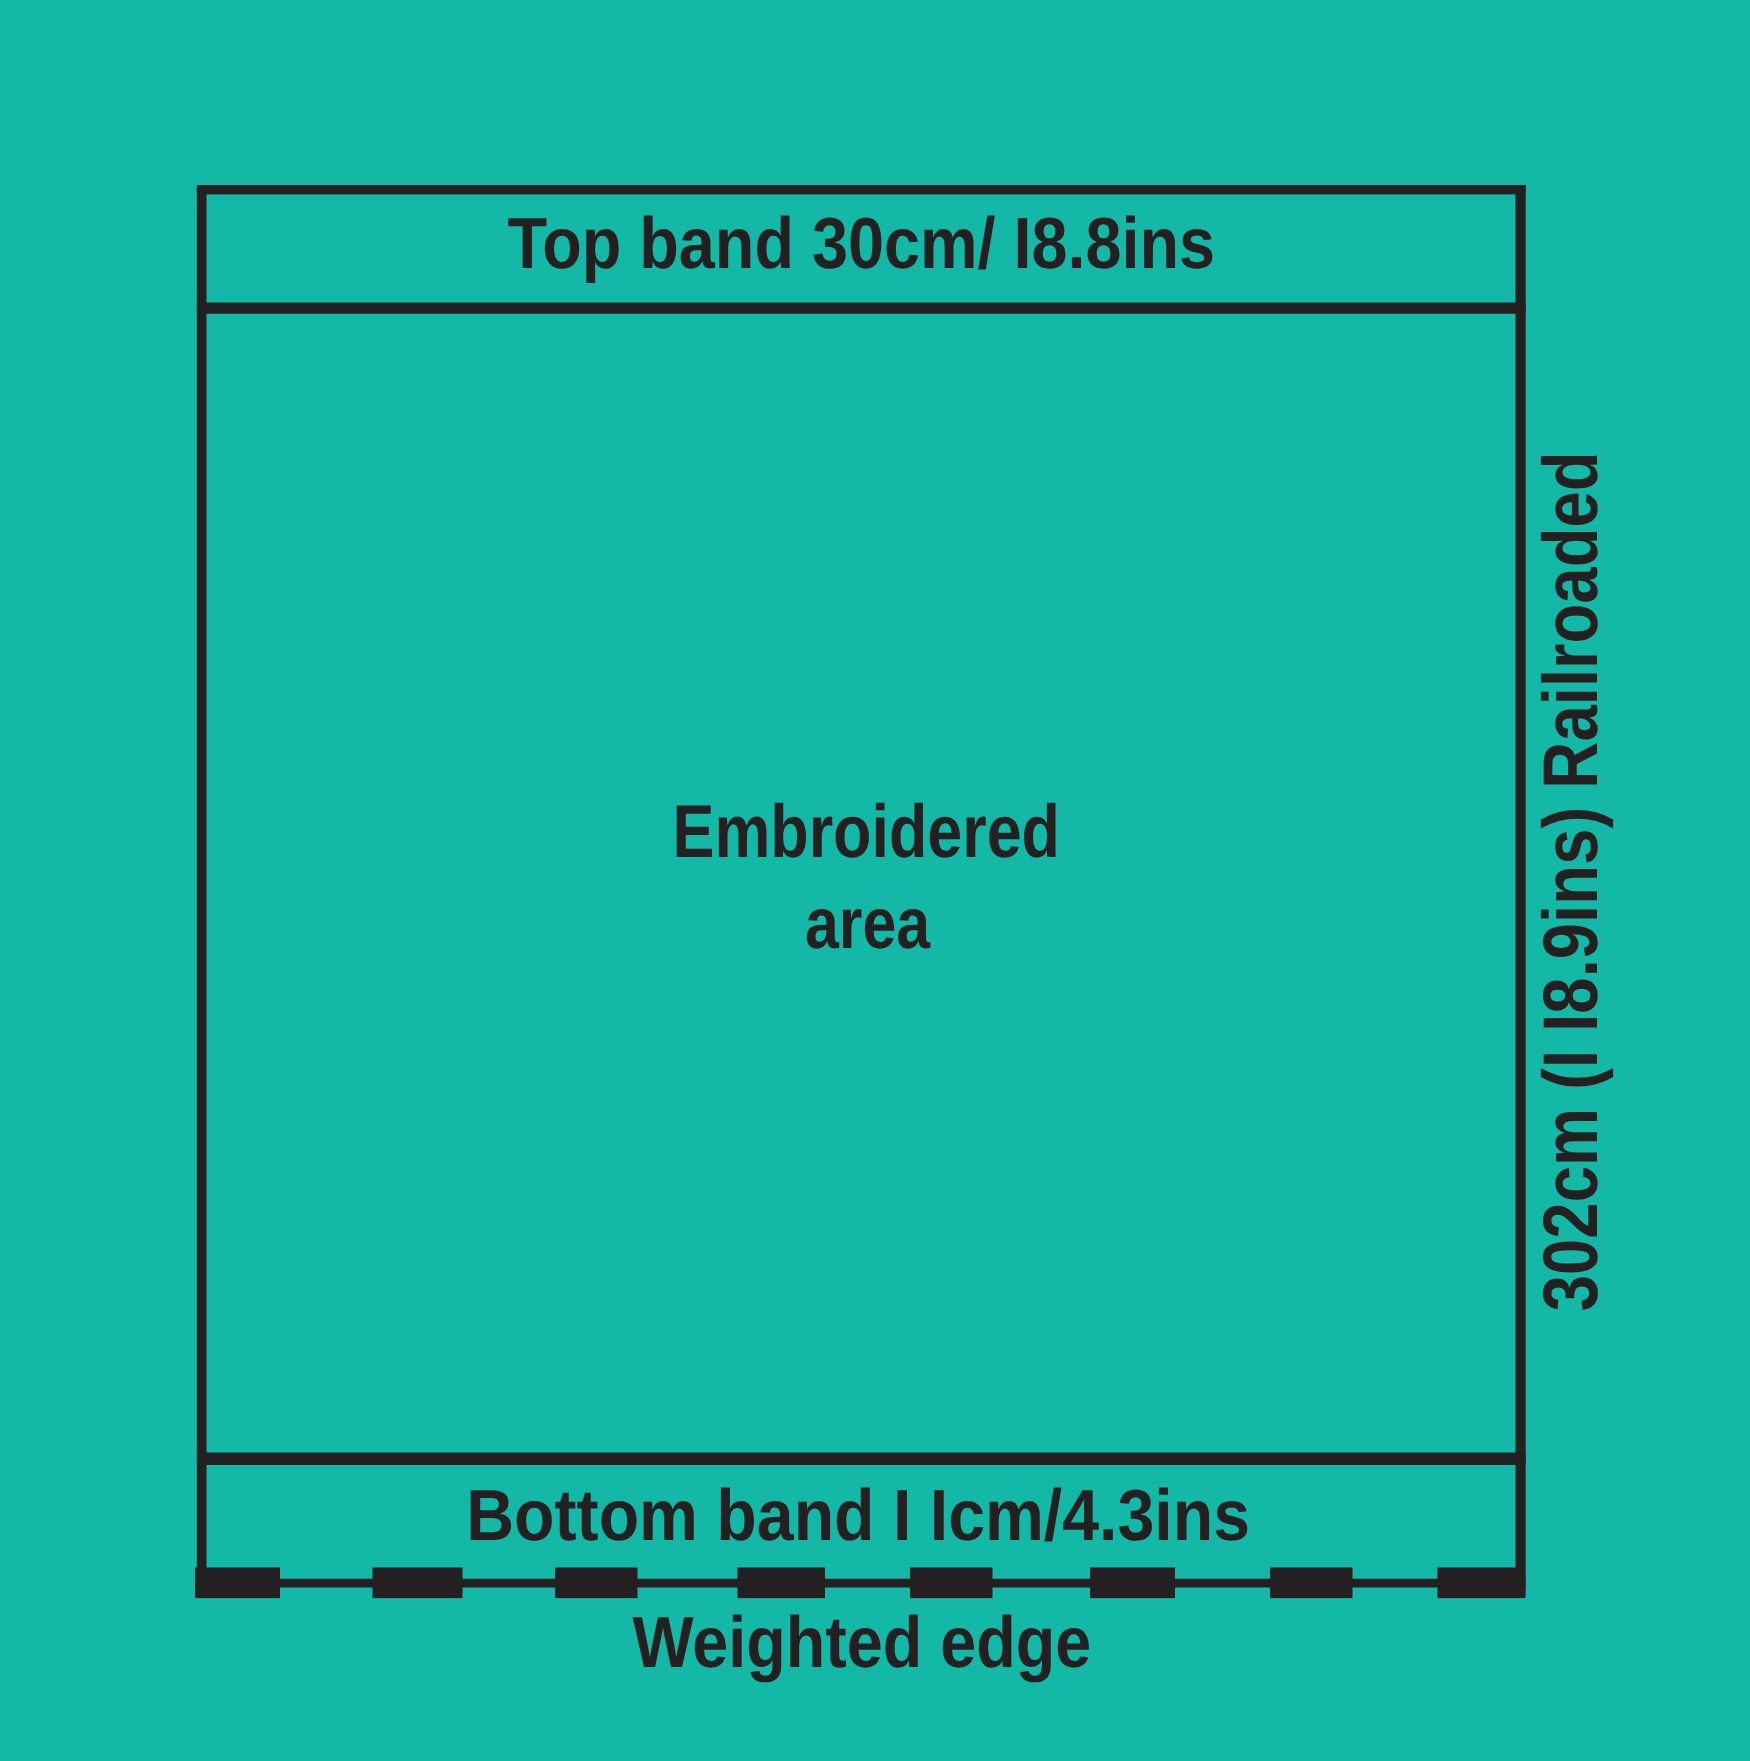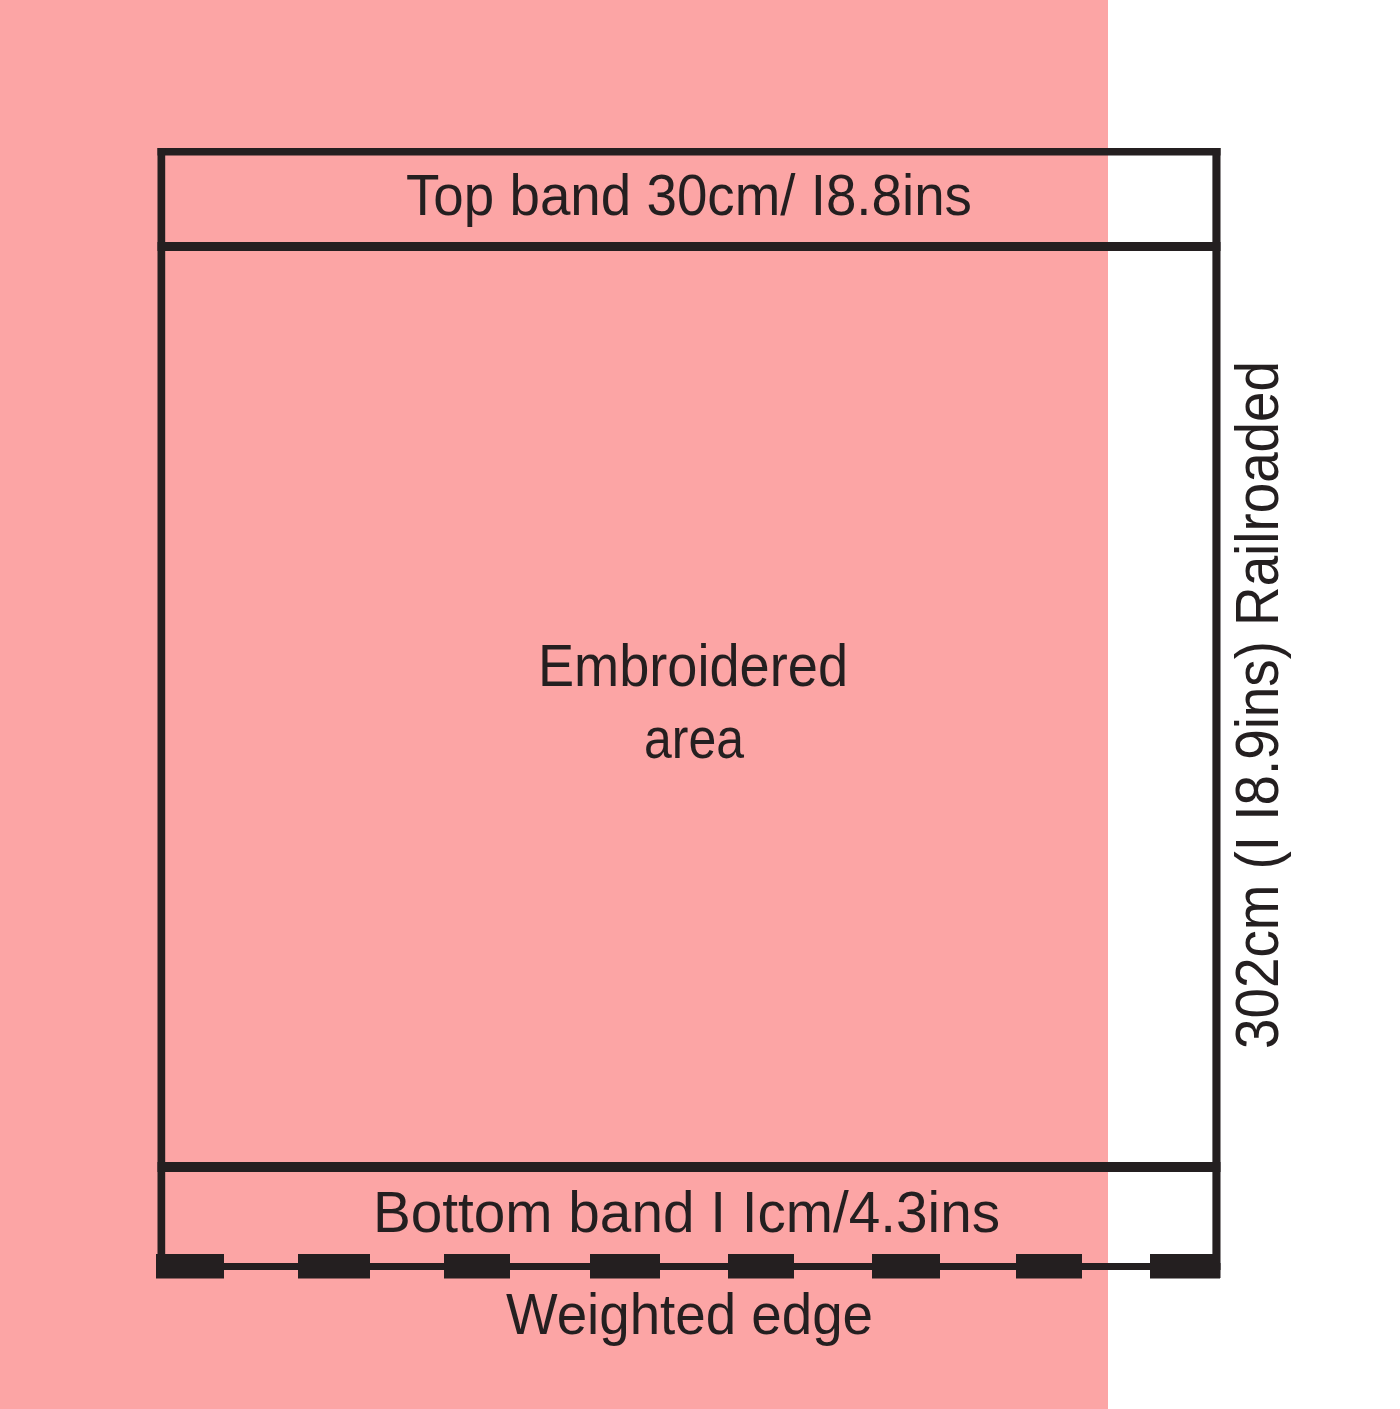--- a/index.html
+++ b/index.html
@@ -1,16 +1,16 @@
 <!DOCTYPE html>
 <html><head>
 <meta charset="utf-8">
 <style>
   html,body{margin:0;padding:0;background:#ffffff;}
-  #stage{width:1108px;height:1409px;position:relative;background:#fca5a5;}
+  #stage{width:1400px;height:1409px;position:relative;background:#14b8a6;font-weight:bold;}
   text{font-family:"Liberation Sans",sans-serif;fill:#241f20;}
 </style>
 </head>
 <body>
 
 <div id="stage">
 <svg width="1400" height="1409" viewBox="0 0 1400 1409" xmlns="http://www.w3.org/2000/svg">
   <g fill="#241f20">
 
     <rect x="157.5" y="148" width="1063" height="7.5"></rect>

